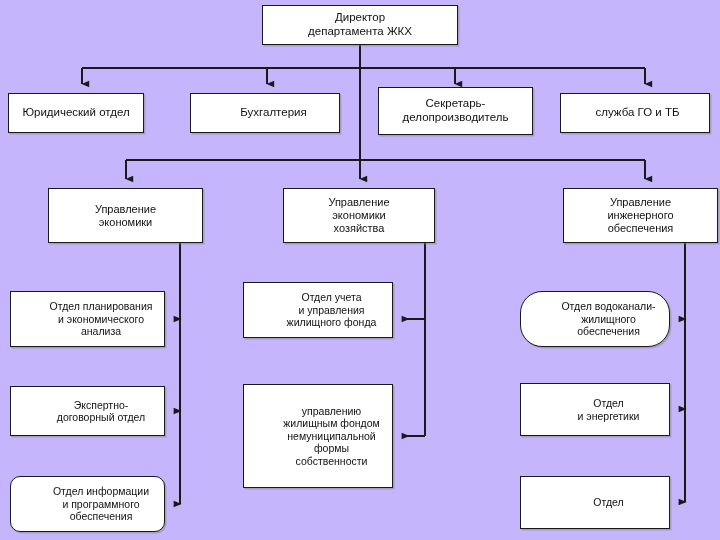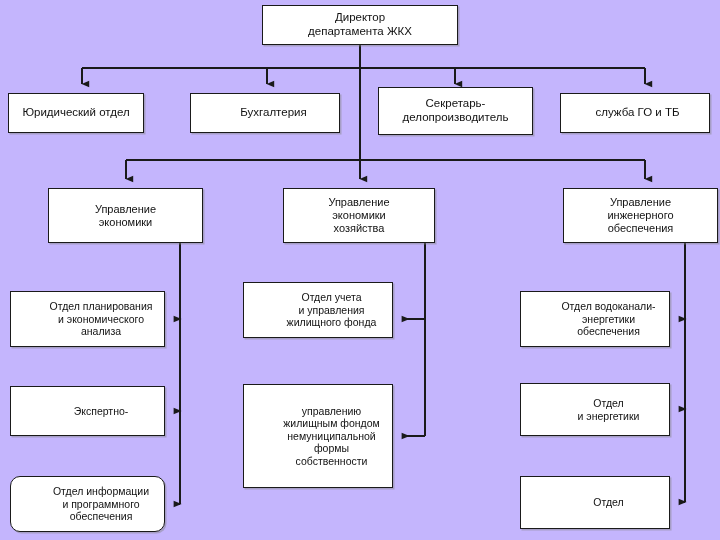--- a/index.html
+++ b/index.html
@@ -116,20 +116,21 @@
     <div class="node t105" style="left: 10px; top: 291px; width: 155px; height: 56px;">
       <span>
         <div>Отдел планирования</div>
         <div>и экономического</div>
         <div>анализа</div>
       </span>
     </div>
     <div class="node t105" style="left: 10px; top: 386px; width: 155px; height: 50px;">
       <span>
         <div>Экспертно-</div>
+        <div>договорный отдел</div>
       </span>
     </div>
     <div class="node t105" style="left: 10px; top: 476px; width: 155px; height: 56px; border-radius: 10px;">
       <span>
         <div>Отдел информации</div>
         <div>и программного</div>
         <div>обеспечения</div>
       </span>
     </div>
     <div class="node t105" style="left: 243px; top: 282px; width: 150px; height: 56px;">
@@ -141,24 +142,24 @@
     </div>
     <div class="node t105" style="left: 243px; top: 384px; width: 150px; height: 104px;">
       <span>
         <div>управлению</div>
         <div>жилищным фондом</div>
         <div>немуниципальной</div>
         <div>формы</div>
         <div>собственности</div>
       </span>
     </div>
-    <div class="node t105" style="left: 520px; top: 291px; width: 150px; height: 56px;">
+    <div class="node t105" style="left: 520px; top: 291px; width: 150px; height: 56px; border-radius: 22px;">
       <span>
         <div>Отдел водоканали-</div>
-        <div>энергетики</div>
+        <div>жилищного</div>
         <div>обеспечения</div>
       </span>
     </div>
     <div class="node t105" style="left: 520px; top: 383px; width: 150px; height: 53px;">
       <span>
         <div>Отдел</div>
         <div>и энергетики</div>
       </span>
     </div>
     <div class="node t105" style="left: 520px; top: 476px; width: 150px; height: 53px;">

